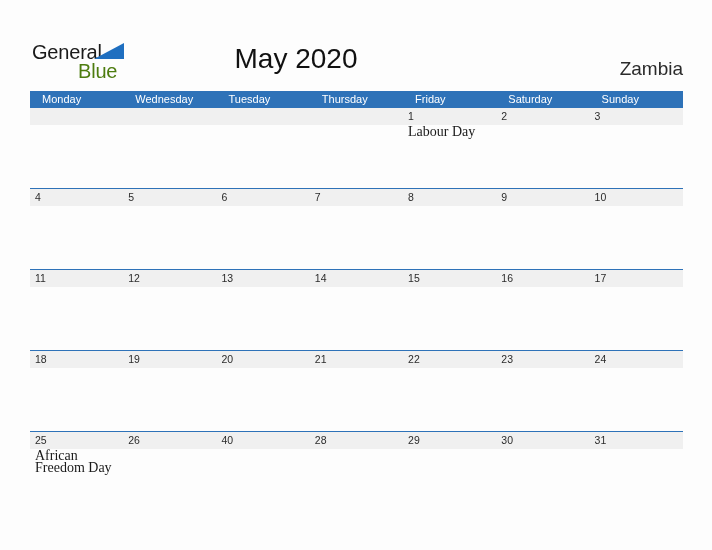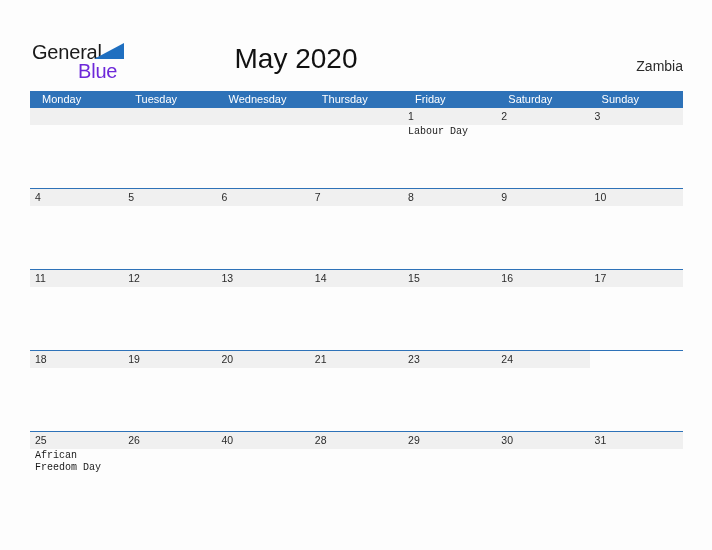--- a/index.html
+++ b/index.html
@@ -55,38 +55,38 @@
     border-style: solid;
     border-width: 0 0 16px 30px;
     border-color: transparent transparent #1f6fc0 transparent;
   }
   .logo-blue {
     position: absolute;
     left: 46px;
     top: 19px;
     font-size: 20px;
     letter-spacing: -0.2px;
-    color: #6d28d9;
+    color: #4d7c0f;
     font-family: "Liberation Sans", sans-serif;
   }
   .title {
     position: absolute;
     left: 0;
     top: 31px;
     width: 592px;
     text-align: center;
     font-size: 28px;
     color: #111111;
     font-family: "Liberation Sans", sans-serif;
   }
   .country {
     position: absolute;
     right: 29px;
     top: 46px;
-    font-size: 14px;
+    font-size: 19px;
     color: #2b2b2b;
     font-family: "Liberation Sans", sans-serif;
   }
 
   
   .calendar {
     position: absolute;
     left: 30px;
     top: 79px;
     width: 653px;
@@ -146,24 +146,24 @@
     line-height: 17px;
     font-size: 10.5px;
     color: #2b2b2b;
     font-family: "Liberation Sans", sans-serif;
   }
   .cell .events {
     position: absolute;
     left: 5px;
     top: 18px;
     width: 84px;
-    font-size: 10px;
+    font-size: 14px;
     line-height: 12px;
     color: #1a1a1a;
-    font-family: Liberation Mono, monospace;
+    font-family: Liberation Serif, serif;
   }
 </style>
 </head>
 <body>
 
 <div class="page">
 
   <div class="header">
 
     <div class="logo">
@@ -175,22 +175,22 @@
     <div class="title">May 2020</div>
 
     <div class="country">Zambia</div>
 
   </div>
 
   <div class="calendar">
 
     <div class="dow-row">
       <div class="dow">Monday</div>
+      <div class="dow">Wednesday</div>
       <div class="dow">Tuesday</div>
-      <div class="dow">Wednesday</div>
       <div class="dow">Thursday</div>
       <div class="dow">Friday</div>
       <div class="dow">Saturday</div>
       <div class="dow">Sunday</div>
     </div>
 
     <div id="weeks-container">
         <div class="week">
           <div class="week-cells">
             <div class="cell blank">
@@ -299,20 +299,24 @@
             <div class="cell">
               <div class="band"></div>
               <div class="daynum">20</div>
             </div>
             <div class="cell">
               <div class="band"></div>
               <div class="daynum">21</div>
             </div>
             <div class="cell">
               <div class="band"></div>
+              <div class="daynum">22</div>
+            </div>
+            <div class="cell">
+              <div class="band"></div>
               <div class="daynum">23</div>
             </div>
             <div class="cell">
               <div class="band"></div>
               <div class="daynum">24</div>
             </div>
           </div>
         </div>
         <div class="week">
           <div class="week-cells">

